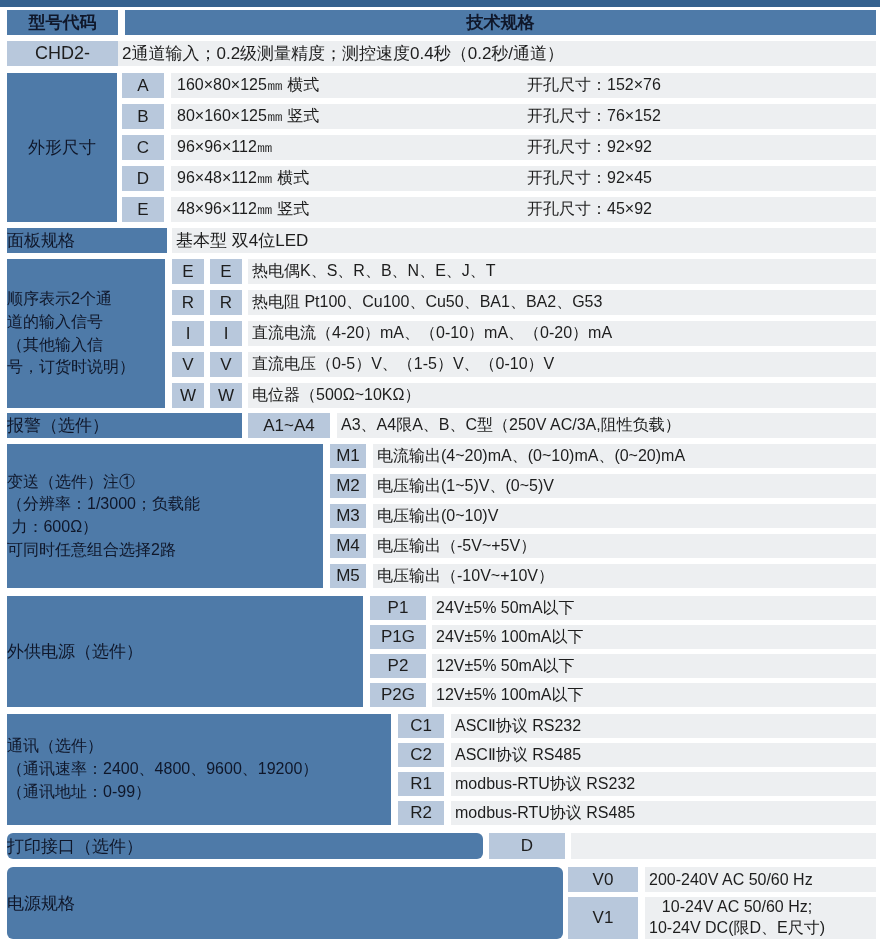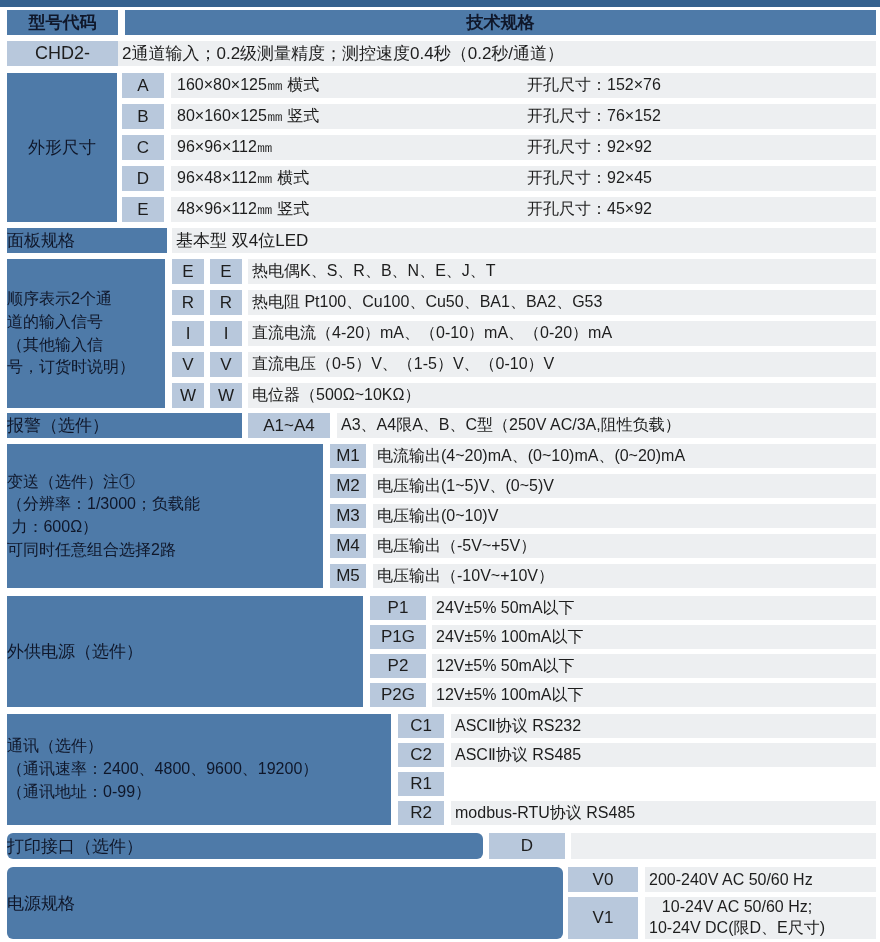--- a/index.html
+++ b/index.html
@@ -219,20 +219,21 @@
         <div class="row">
           <div class="cell c w46 center f17 mr7">C1</div>
           <div class="cell g flex1 pad">ASCⅡ协议 RS232</div>
         </div>
         <div class="row">
           <div class="cell c w46 center f17 mr7">C2</div>
           <div class="cell g flex1 pad">ASCⅡ协议 RS485</div>
         </div>
         <div class="row">
           <div class="cell c w46 center f17 mr7">R1</div>
+          <div class="cell g flex1 pad">modbus-RTU协议 RS232</div>
         </div>
         <div class="row">
           <div class="cell c w46 center f17 mr7">R2</div>
           <div class="cell g flex1 pad">modbus-RTU协议 RS485</div>
         </div>
       </div>
     </div>
 
     <div class="row r26 mb8">
       <div class="cell b w476 labelpad f17 mr6">打印接口（选件）</div>

